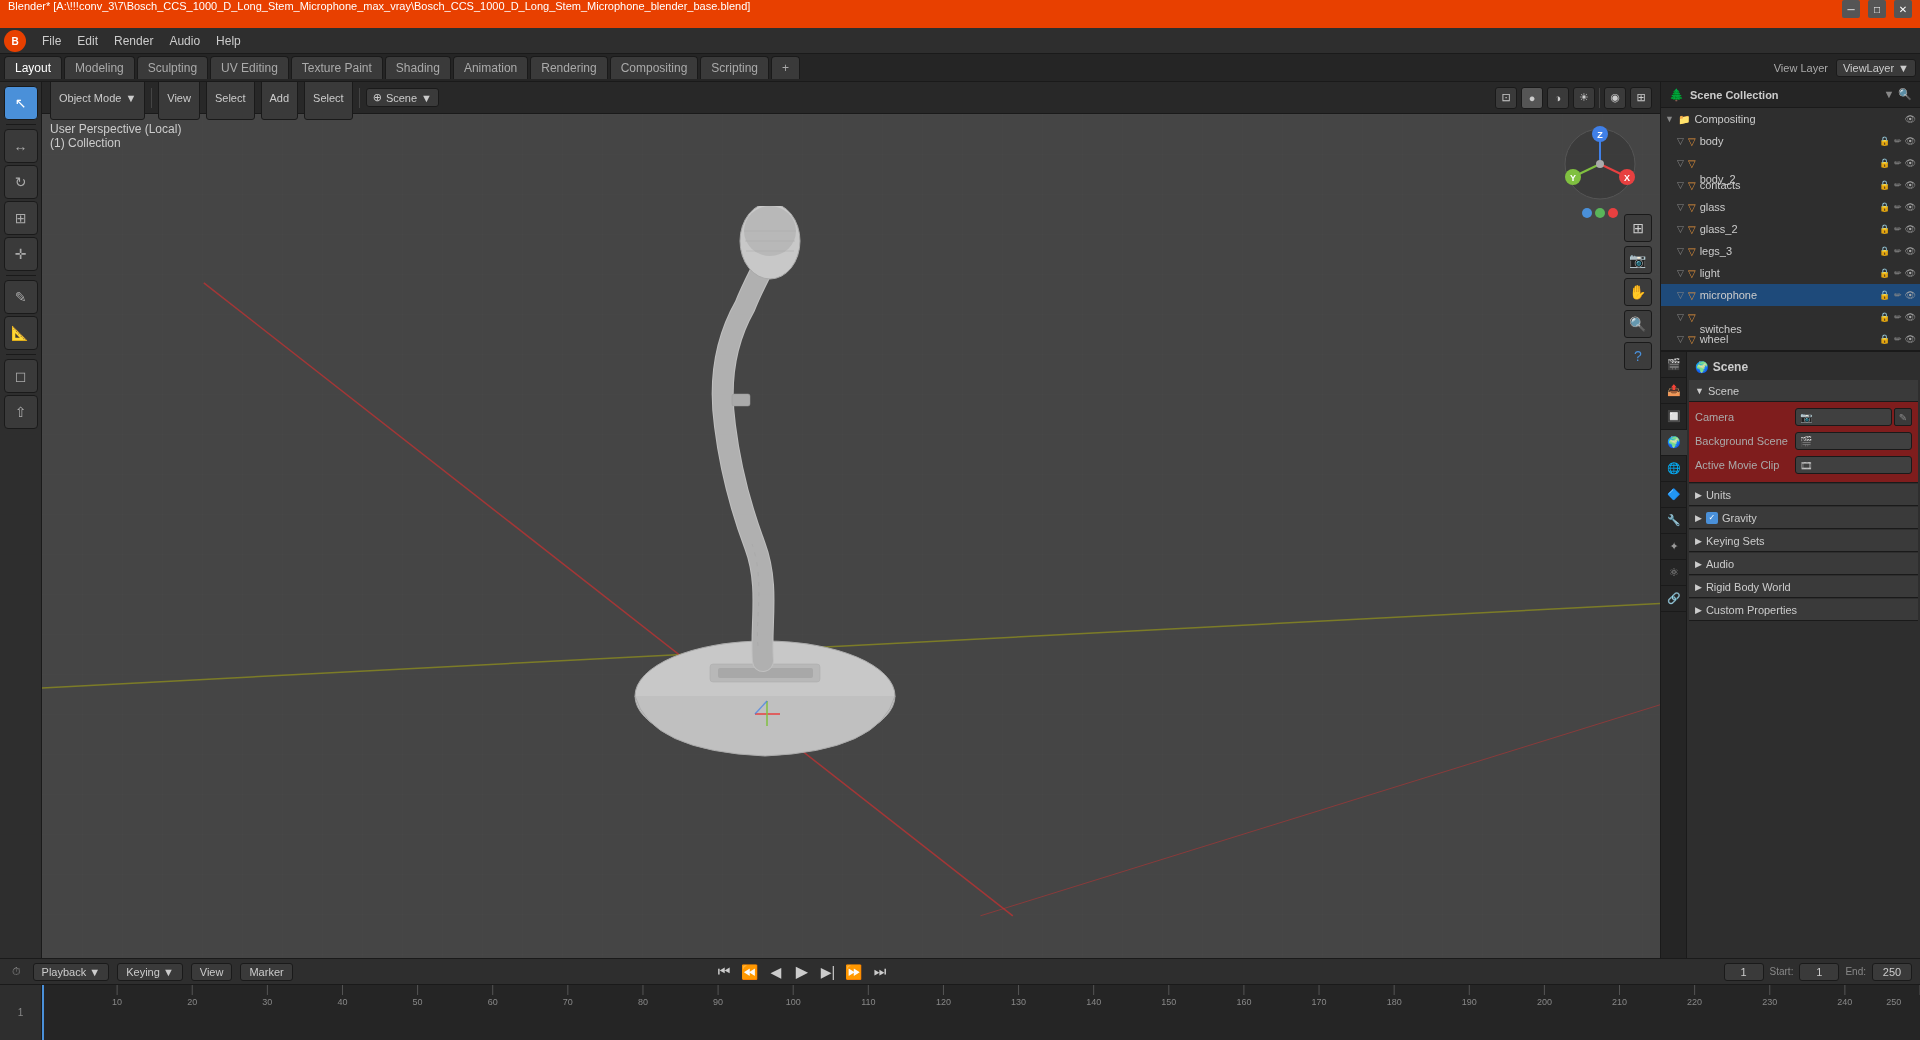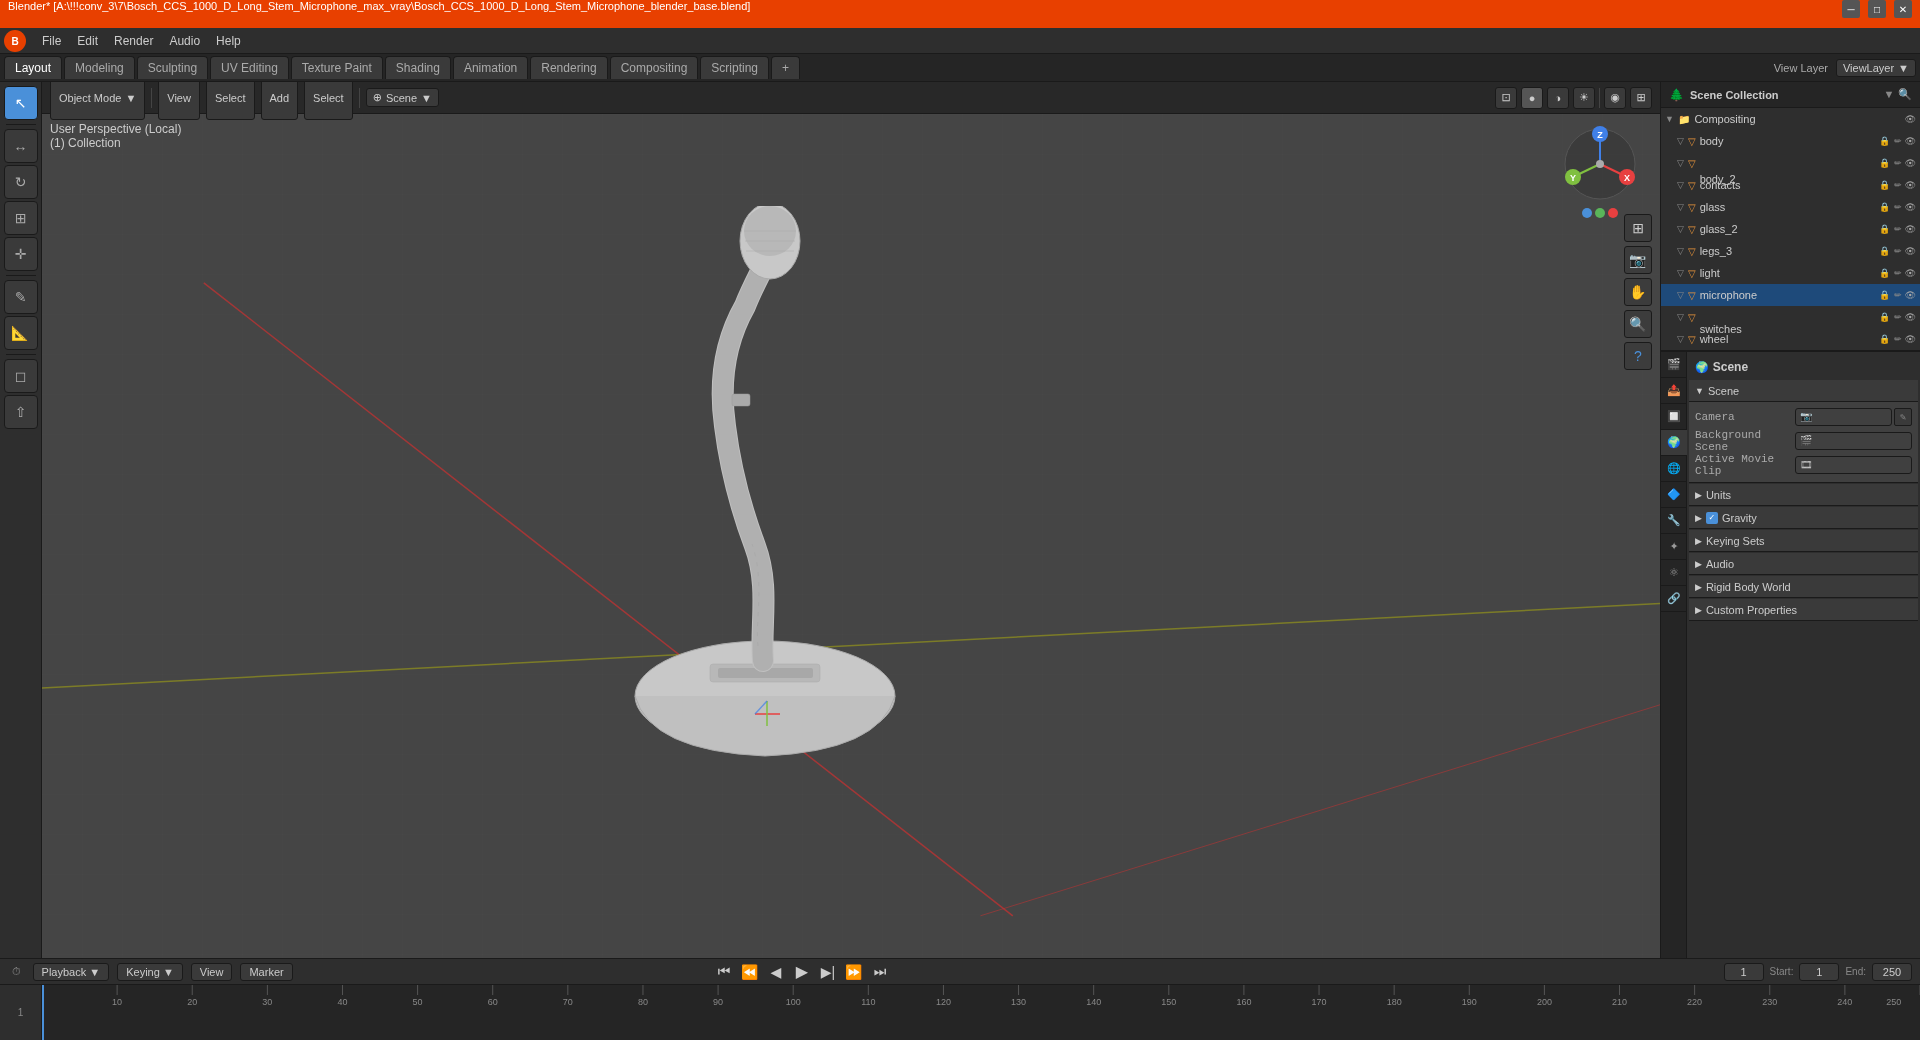--- a/index.html
+++ b/index.html
@@ -735,21 +735,21 @@
         <div style="height:26px;display:flex;align-items:center;padding:0 6px;font-size:12px;font-weight:bold;color:#cccccc;">
           <span style="font-size:11px;color:#e8943a;margin-right:4px;">🌍</span>
           <span>Scene</span>
         </div>
 
         <div class="collapsible-section">
           <div class="collapsible-header" style="height:22px;background:#3a3a3a;display:flex;align-items:center;padding:0 6px;cursor:pointer;font-size:11px;color:#cccccc;border-bottom:1px solid #1a1a1a;">
             <span style="font-size:9px;margin-right:4px;">▼</span>
             <span>Scene</span>
           </div>
-          <div class="collapsible-body" style="padding:4px 6px;background:#404040;border-bottom:1px solid #1a1a1a;font-family:Liberation Mono, monospace;">
+          <div class="collapsible-body" style="padding:4px 6px;background:#7f1d1d;border-bottom:1px solid #1a1a1a;">
 
             <div class="prop-field-row" style="display:flex;align-items:center;height:22px;margin-bottom:2px;">
               <span class="prop-field-label" style="width:100px;font-size:11px;color:#aaaaaa;">Camera</span>
               <div class="prop-field-value" style="flex:1;height:18px;background:#404040;border:1px solid #1a1a1a;border-radius:3px;display:flex;align-items:center;padding:0 4px;font-size:11px;color:#cccccc;cursor:pointer;">
                 <span style="font-size:10px;margin-right:4px;">📷</span>
               </div>
               <div class="prop-icon-btn" style="width:18px;height:18px;background:#3a3a3a;border:1px solid #1a1a1a;border-radius:2px;display:flex;align-items:center;justify-content:center;font-size:10px;color:#888;cursor:pointer;margin-left:2px;">✎</div>
             </div>
 
             <div class="prop-field-row" style="display:flex;align-items:center;height:22px;margin-bottom:2px;">

